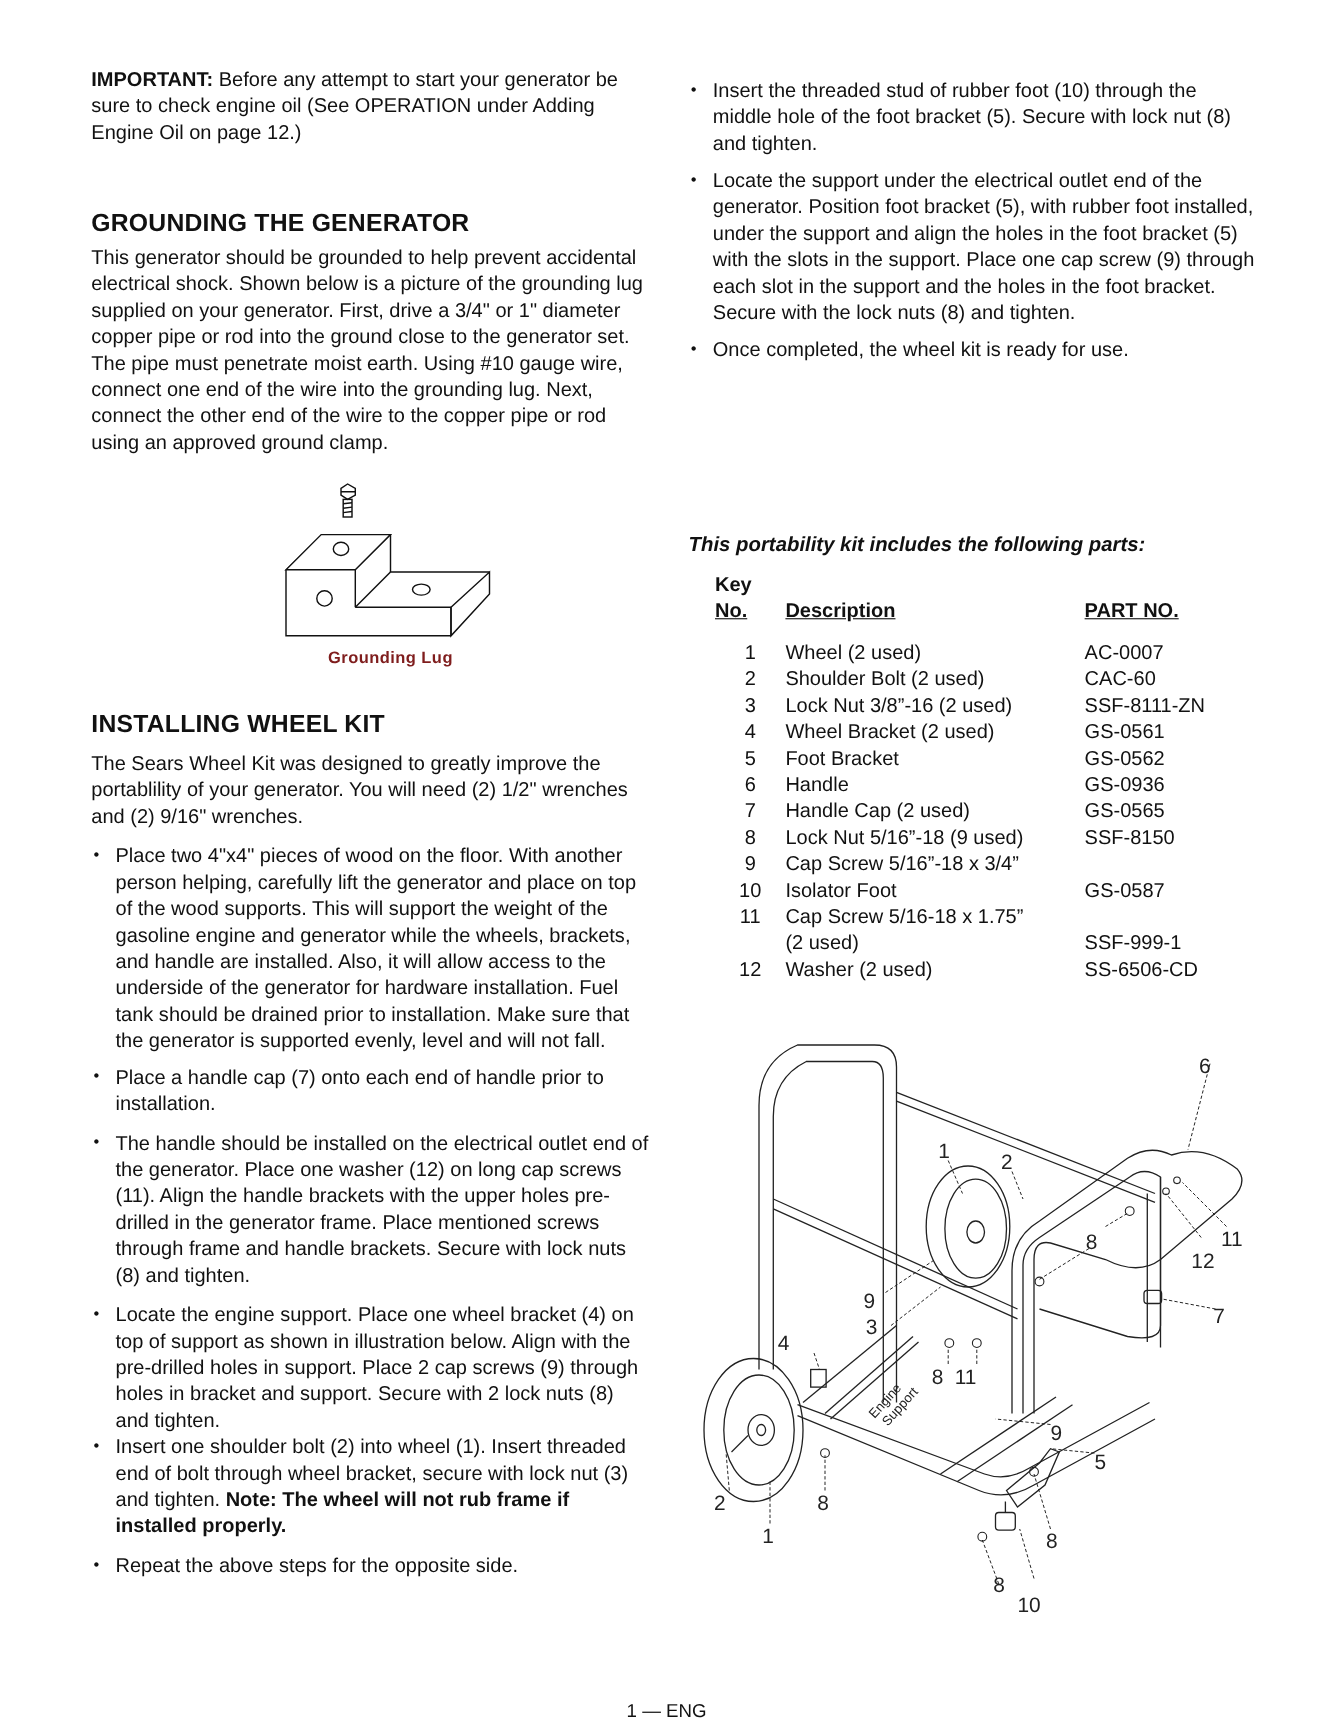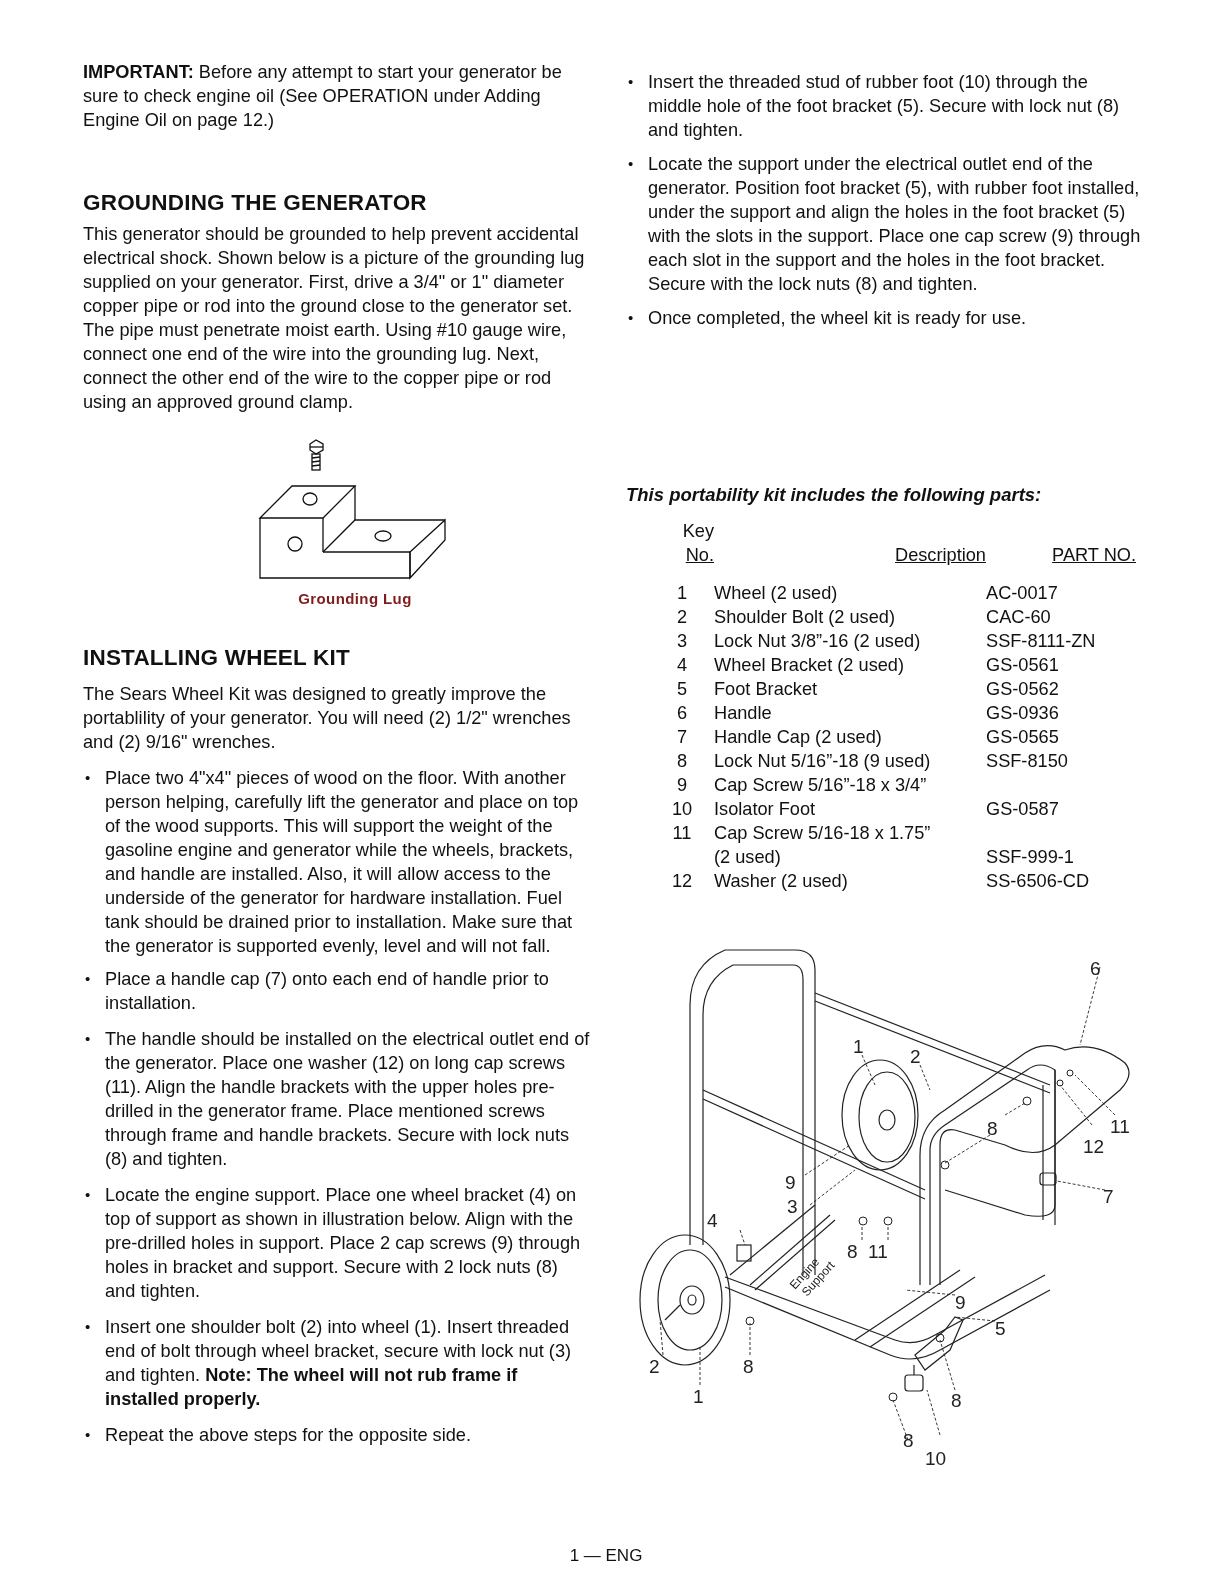--- a/index.html
+++ b/index.html
@@ -30,21 +30,21 @@
   }
   .kit-title {
     position: absolute; left: 626px; top: 484px; font-size: 18.5px; font-weight: bold;
     font-style: italic;
   }
   table.parts {
     position: absolute; left: 650px; top: 519px; border-collapse: collapse;
     font-size: 18.2px;
   }
   table.parts td, table.parts th { padding: 0; line-height: 24px; vertical-align: top; }
-  table.parts th { font-weight: normal; text-align: right; }
+  table.parts th { font-weight: bold; text-align: left; }
   table.parts th.u span { text-decoration: underline; }
   .c-key { width: 64px; text-align: center; }
   .c-key-h { width: 64px; text-align: left; }
   .c-desc { width: 272px; }
   .c-part { width: 150px; }
   .diagram { position: absolute; left: 625px; top: 945px; width: 520px; height: 530px; }
   .callout { font-family: "Liberation Sans", sans-serif; font-size: 19px; fill: #222; }
   .footer {
     position: absolute; top: 1546px; left: 0; width: 1212px; text-align: center;
     font-size: 17px;
@@ -88,21 +88,21 @@
 </div>
 
 <div class="col" style="left:83px; top:645px; width:510px;">
   <h2>INSTALLING WHEEL KIT</h2>
   <p style="margin-top:11px;">The Sears Wheel Kit was designed to greatly improve the portablility of your generator.  You will need (2) 1/2" wrenches and (2) 9/16" wrenches.</p>
   <ul class="bullets" style="margin-top:12px;">
     <li>Place two 4"x4" pieces of wood on the floor.  With another person helping, carefully lift the generator and place on top of the wood supports.  This will support the weight of the gasoline engine and generator while the wheels, brackets, and handle are installed.  Also, it will allow access to the underside of the generator for hardware installation.  Fuel tank should be drained prior to installation.  Make sure that the generator is supported evenly, level and will not fall.</li>
     <li style="margin-top:9px;">Place a handle cap (7) onto each end of handle prior to installation.</li>
     <li style="margin-top:12px;">The handle should be installed on the electrical outlet end of the generator.  Place one washer (12) on long cap screws (11).  Align the handle brackets with the upper holes pre-drilled in the generator frame. Place mentioned screws through frame and handle brackets. Secure with lock nuts (8) and tighten.</li>
     <li style="margin-top:12px;"><span>Locate the engine support.  Place one wheel  bracket (4) on top of support as shown in illustration below. Align with the pre-drilled holes in support. Place 2 cap screws (9) through holes in bracket and support. Secure with 2 lock nuts (8) and tighten.</span></li>
-    <li style="margin-top:12px;"><span>Insert one shoulder bolt (2) into wheel (1). Insert threaded end of bolt through wheel bracket, secure with lock nut (3) and tighten. </span><span class="bold">Note: The wheel will not rub frame if installed properly.</span></li>
+    <li style="margin-top:0;"><span>Insert one shoulder bolt (2) into wheel (1). Insert threaded end of bolt through wheel bracket, secure with lock nut (3) and tighten. </span><span class="bold">Note: The wheel will not rub frame if installed properly.</span></li>
     <li style="margin-top:12px;">Repeat the above steps for the opposite side.</li>
   </ul>
 </div>
 
 <div class="col right">
   <ul class="bullets">
     <li>Insert the threaded stud of rubber foot (10) through the middle hole of the foot bracket (5).  Secure with lock nut (8) and tighten.</li>
     <li style="margin-top:10px;">Locate the support under the electrical outlet end of the generator.  Position foot bracket (5), with rubber foot installed, under the support and align the holes in the foot bracket (5) with the slots in the support. Place one cap screw (9) through each slot in the support and the holes in the foot bracket.  Secure with the lock nuts (8) and tighten.</li>
     <li style="margin-top:10px;">Once completed, the wheel kit is ready for use.</li>
   </ul>
@@ -123,21 +123,21 @@
       <th class="c-part u"><span>PART NO.</span></th>
     </tr>
     <tr>
         <td colspan="3" style="height:14px;"></td>
       </tr>
   </thead>
   <tbody>
     <tr>
         <td class="c-key">1</td>
         <td class="c-desc">Wheel (2 used)</td>
-        <td class="c-part">AC-0017</td>
+        <td class="c-part">AC-0007</td>
       </tr>
     <tr>
         <td class="c-key">2</td>
         <td class="c-desc">Shoulder Bolt (2 used)</td>
         <td class="c-part">CAC-60</td>
       </tr>
     <tr>
         <td class="c-key">3</td>
         <td class="c-desc">Lock Nut 3/8”-16 (2 used)</td>
         <td class="c-part">SSF-8111-ZN</td>

